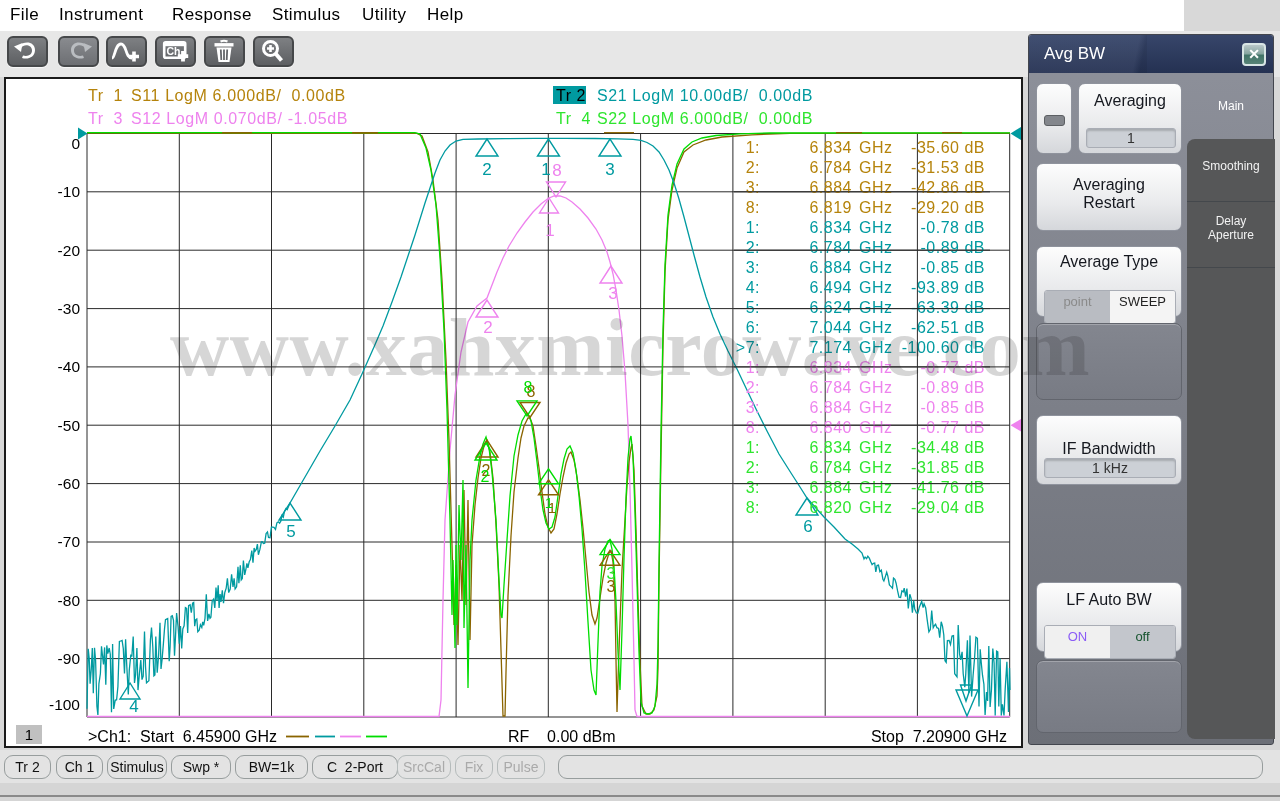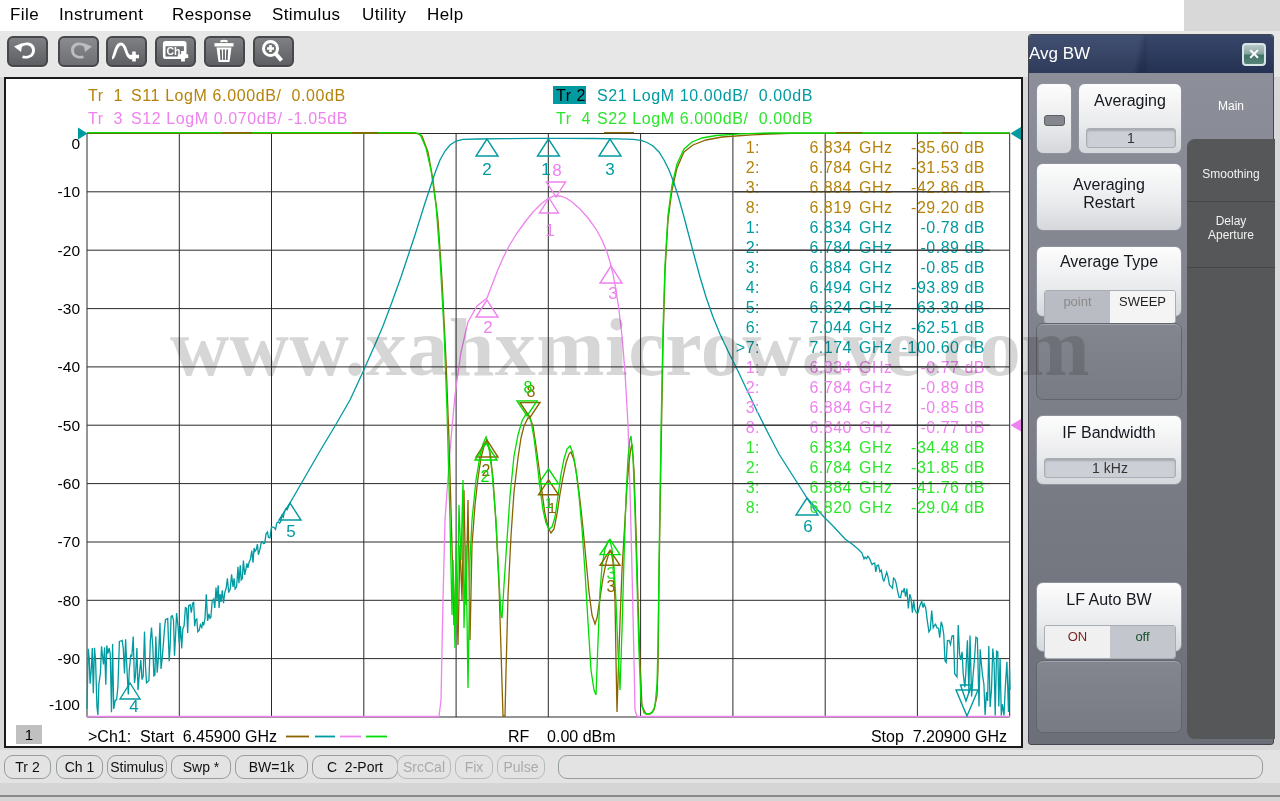--- a/index.html
+++ b/index.html
@@ -9,21 +9,21 @@
 .tbtn { position:absolute; top:5px; width:41px; height:31px; border-radius:6px;
   background:linear-gradient(#7e8083,#5d5f62); border:2px solid #46484a;
   box-shadow:0 1px 1px rgba(255,255,255,.7); }
 #display { position:absolute; left:4px; top:77px; width:1019px; height:671px;
   background:#fff; border:2px solid #1a1a1a; }
 #csvg { position:absolute; left:0; top:0; width:1280px; height:801px; z-index:5; }
 #panel { position:absolute; left:1028px; top:34px; width:246px; height:711px;
   background:linear-gradient(#8e919b,#6c6f77); border:1px solid #43464e; border-radius:3px; z-index:6; }
 #ptitle { position:absolute; left:0; top:0; width:100%; height:38px;
   background:linear-gradient(#37466a,#243152); border-radius:3px 3px 0 0;
-  color:#fff; font-size:17px; line-height:38px; }
+  color:#fff; font-size:17px; line-height:38px; padding-left:15px; }
 #pseam { position:absolute; left:0; top:0; width:118px; height:38px;
   background:linear-gradient(102deg, rgba(255,255,255,0.05) 88%, rgba(0,0,0,0.07) 94%); }
 #pclose { position:absolute; right:7px; top:8px; width:24px; height:23px; border-radius:4px;
   background:linear-gradient(#b9c7c9 0%,#87a6a1 45%,#417468 55%,#578377 100%);
   border:2px solid #d8e5e5; color:#fff; font-size:14px; font-weight:bold;
   text-align:center; line-height:19px; }
 .pbtn { position:absolute; left:7px; width:146px; border-radius:7px;
   background:linear-gradient(#fdfdfd,#e9eaec 60%,#d5d7db); border:1px solid #8f939d;
   color:#15181f; font-size:16px; text-align:center; }
 .pfield { position:absolute; left:7px; right:5px; height:20px; border-radius:3px;
@@ -271,35 +271,35 @@
  <div class="pbtn" style="top:128px;height:68px;padding-top:12px">Averaging<br>Restart</div>
  <div class="pbtn" style="top:211px;height:71px">
    <div style="margin-top:6px">Average Type</div>
    <div class="pseg" style="top:43px">
         <div style="background:#b9bcc2;color:#8a8a8a">point</div>
         <div style="background:#f4f4f4;color:#222">SWEEP</div>
       </div>
  </div>
  <div class="pempty" style="top:288px;height:77px"></div>
  <div class="pbtn" style="top:380px;height:70px">
-   <div style="margin-top:8px">IF Bandwidth</div>
+   <div style="margin-top:24px">IF Bandwidth</div>
    <div class="pfield" style="top:42px">1 kHz</div>
  </div>
  <div class="pbtn" style="top:547px;height:70px">
    <div style="margin-top:8px">LF Auto BW</div>
    <div class="pseg" style="top:42px">
-        <div style="background:#f0f0f0;color:#7f1d1d">ON</div>
+        <div style="background:#f0f0f0;color:#8b5cf6">ON</div>
         <div style="background:#c3c6cc;color:#14532d">off</div>
       </div>
  </div>
  <div class="pempty" style="top:625px;height:73px"></div>
  <div id="tabdark">
    <div class="tabsep" style="top:62px"></div>
    <div class="tabsep" style="top:128px"></div>
-   <div class="tabt" style="top:28px">Smoothing</div>
+   <div class="tabt" style="top:20px">Smoothing</div>
    <div class="tabt" style="top:75px">Delay<br>Aperture</div>
  </div>
  <div class="tabt" style="left:158px;top:64px;color:#fff">Main</div>
 </div>
 <div id="statusbar">
  <div class="sbtn" style="left:4px;width:47px">Tr 2</div>
  <div class="sbtn" style="left:56px;width:47px">Ch 1</div>
  <div class="sbtn" style="left:107px;width:60px">Stimulus</div>
  <div class="sbtn" style="left:171px;width:60px">Swp *</div>
  <div class="sbtn" style="left:235px;width:73px">BW=1k</div>

